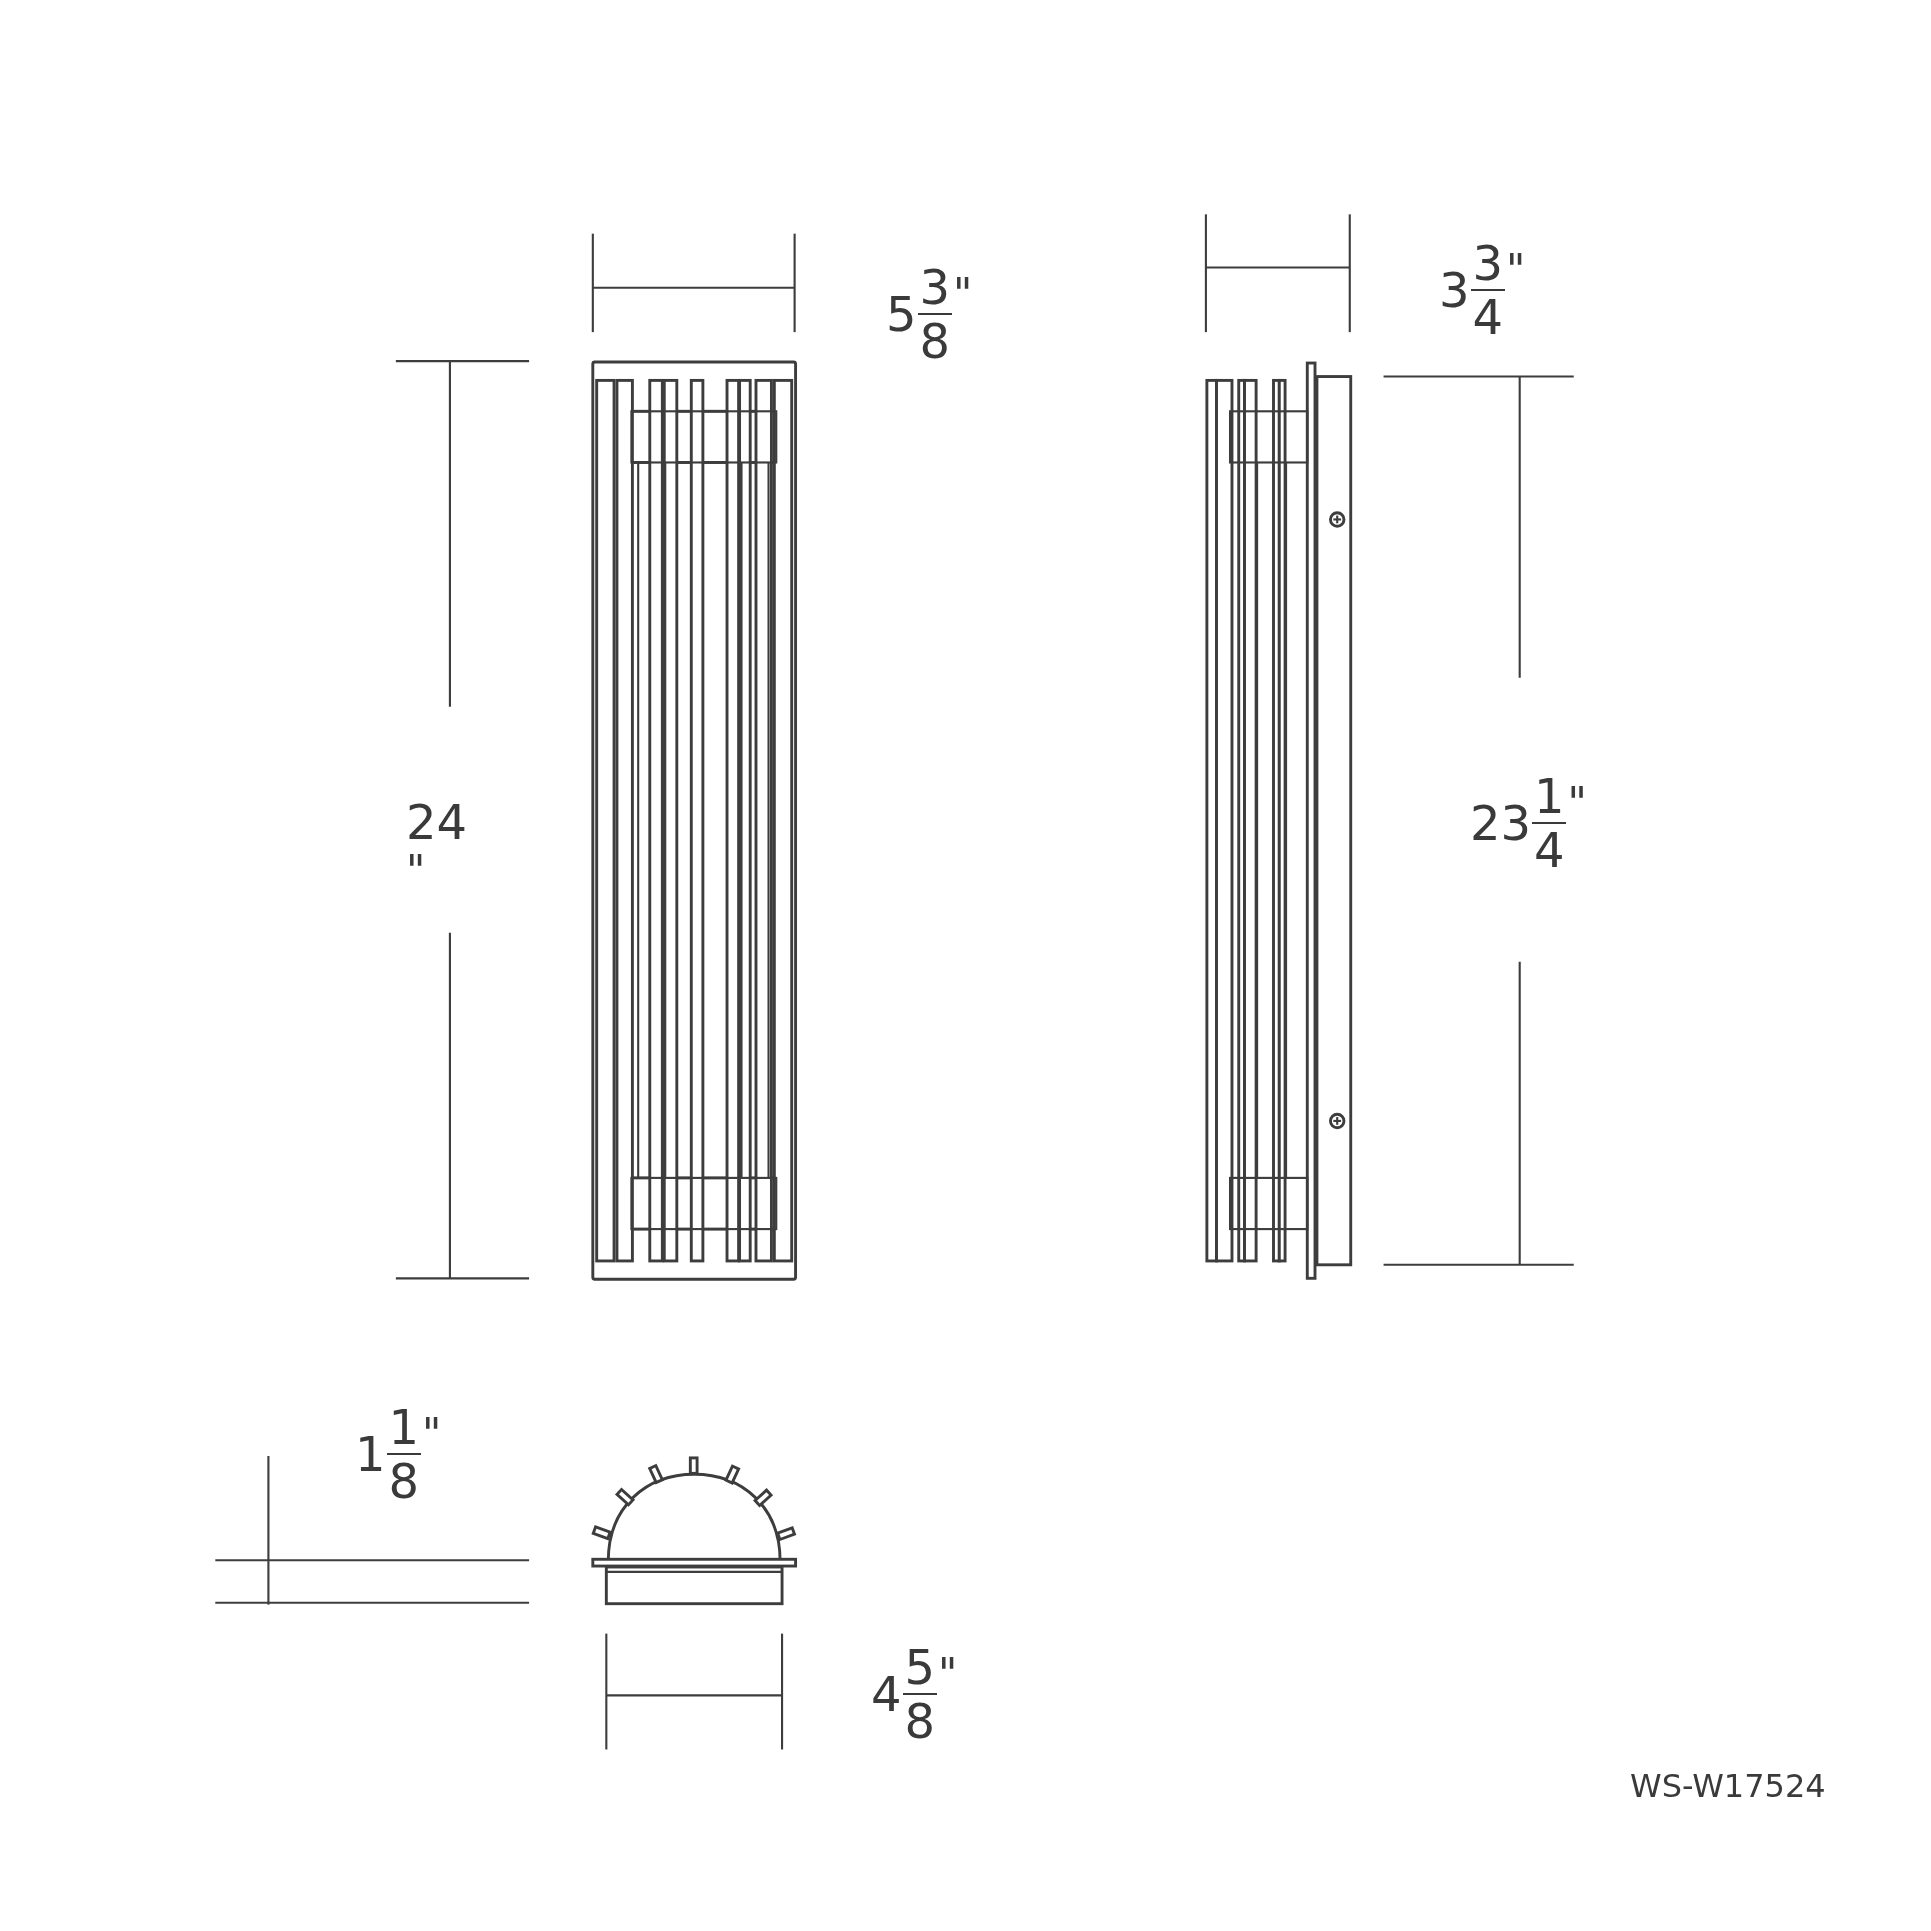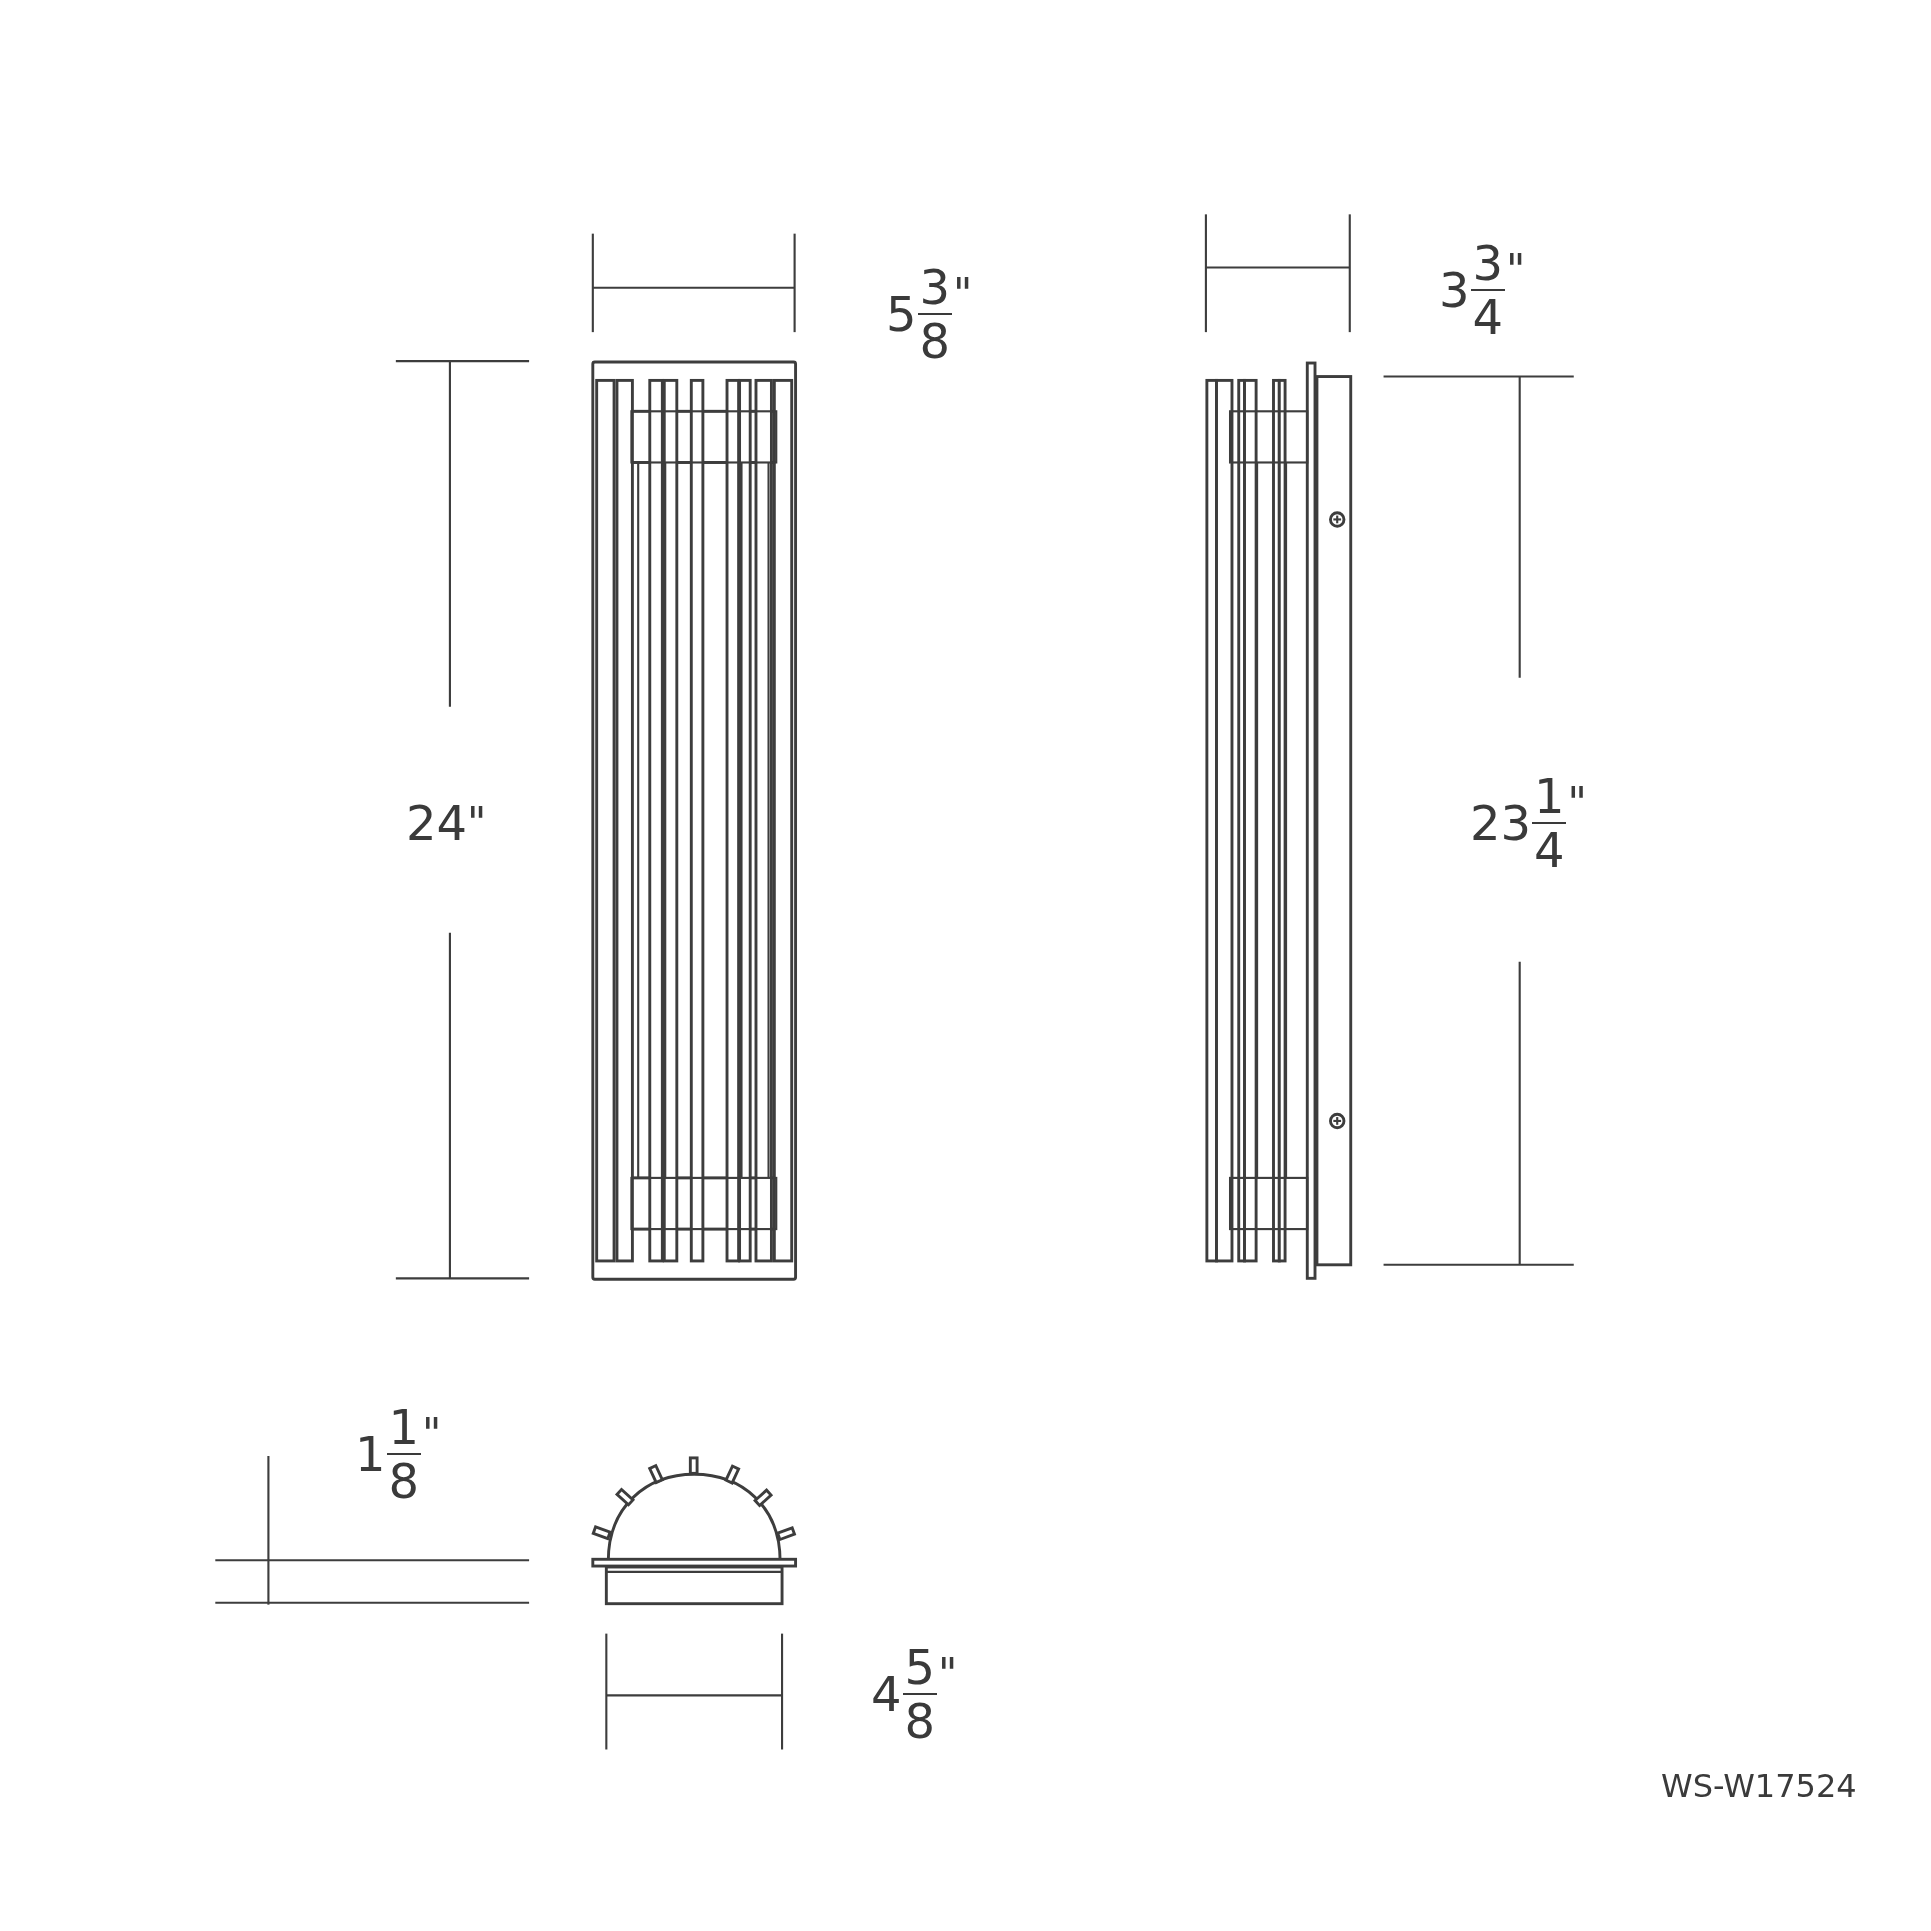--- a/index.html
+++ b/index.html
@@ -6,21 +6,21 @@
   body{width:1931px;height:1931px;position:relative;overflow:hidden;font-family:"Liberation Sans","DejaVu Sans",sans-serif;color:#3a3a3a;}
   svg.drawing{position:absolute;left:0;top:0;width:1931px;height:1931px;}
   .ln{stroke:#3d3d3d;stroke-width:2.2;fill:none;}
   .fx{stroke:#3d3d3d;stroke-width:3;fill:#fff;}
   .dim{position:absolute;display:flex;align-items:center;font-family:"DejaVu Sans","Liberation Sans",sans-serif;color:#3a3a3a;}
   .whole{font-size:48px;line-height:1;}
   .frac{display:inline-flex;flex-direction:column;align-items:center;font-size:48px;line-height:1;margin:0 1px;}
   .frac .num{border-bottom:2.9px solid #3a3a3a;padding:0 1.9px 1.9px 1.9px;}
   .frac .den{padding-top:1.9px;}
   .inch{font-size:42px;align-self:flex-start;margin-top:5.8px;}
-  .model{position:absolute;left:1630px;top:1767px;font-size:32px;font-family:"DejaVu Sans","Liberation Sans",sans-serif;color:#3a3a3a;margin-left:31px;}
+  .model{position:absolute;left:1630px;top:1767px;font-size:32px;font-family:"DejaVu Sans","Liberation Sans",sans-serif;color:#3a3a3a;}
 </style>
 </head>
 <body>
 
 <svg class="drawing" viewBox="0 0 2000 2000" xmlns="http://www.w3.org/2000/svg">
 
   <g>
 
     <line class="ln" x1="614" y1="242" x2="614" y2="344"></line>
     <line class="ln" x1="823" y1="242" x2="823" y2="344"></line>
@@ -124,21 +124,21 @@
 
 <div class="dim" style="left:886px;top:263px;">
   <span class="whole">5</span>
   <span class="frac">
     <span class="num">3</span>
     <span class="den">8</span>
   </span>
   <span class="inch">"</span>
 </div>
 
-<div class="dim" style="left:406px;top:798px;">
+<div class="dim" style="left:406px;top:798px;flex-direction:column;">
   <span class="whole">24</span>
   <span class="inch" style="margin-top:0;">"</span>
 </div>
 
 <div class="dim" style="left:1439px;top:239px;">
   <span class="whole">3</span>
   <span class="frac">
     <span class="num">3</span>
     <span class="den">4</span>
   </span>

